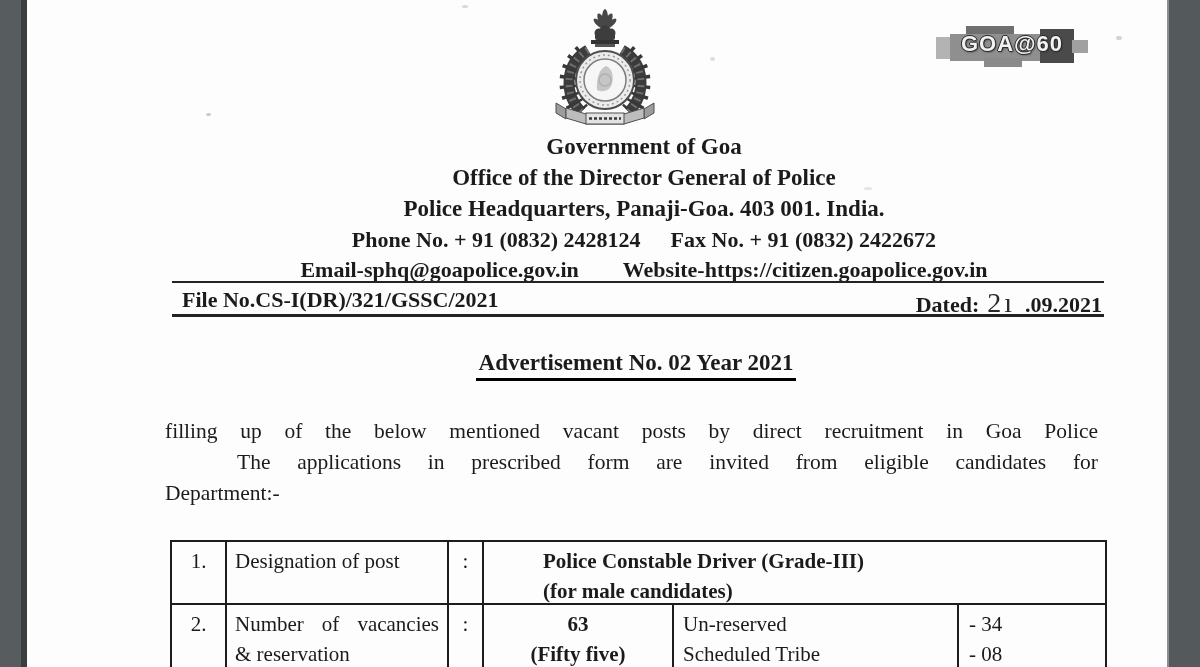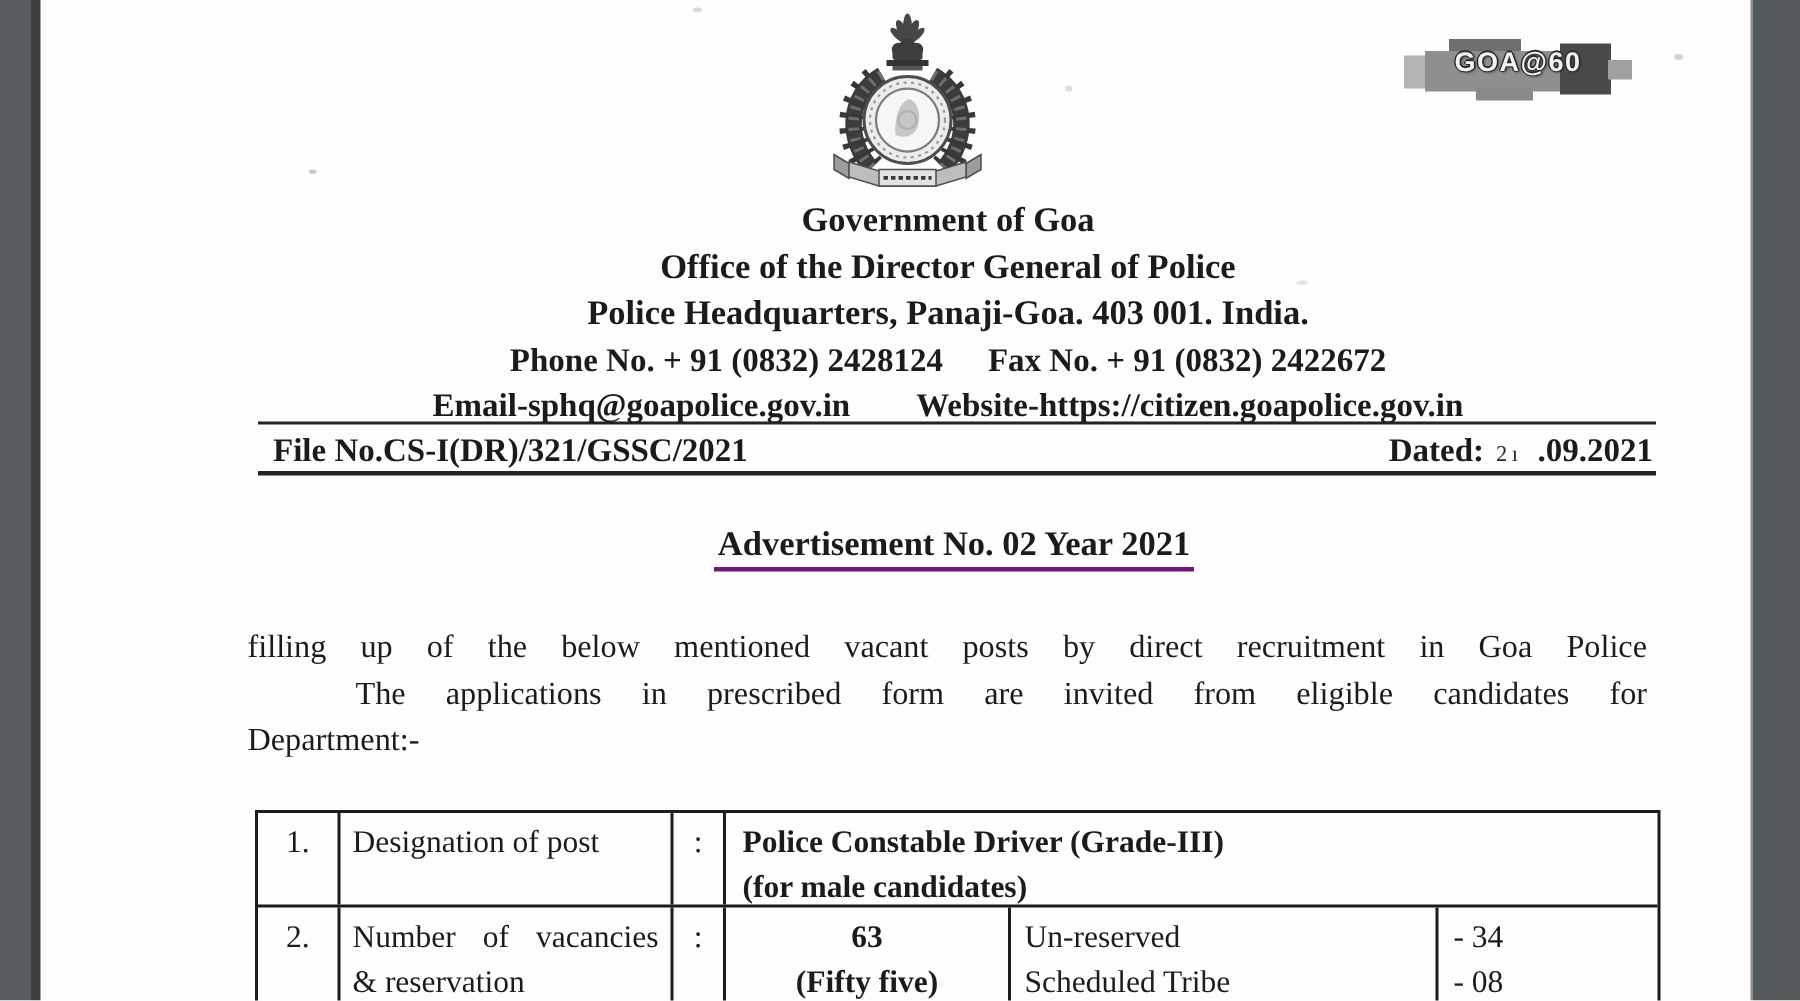--- a/index.html
+++ b/index.html
@@ -5,64 +5,64 @@
   html,body{margin:0;padding:0;}
   .canvas{
     position:relative;width:1200px;height:667px;overflow:hidden;
     background:#fdfdfe;color:#1b1b1b;
     font-family:"Liberation Serif","DejaVu Serif",serif;
   }
   .gutter{position:absolute;top:0;height:100%;}
   .gutter-left{left:0;width:27px;background:linear-gradient(90deg,#575c5f 0 21px,#3a3e40 21px 27px);}
   .gutter-right{right:0;width:33px;background:linear-gradient(90deg,#8a8e90 0 2px,#54595c 2px 100%);}
 
-  .center-line{position:absolute;left:162px;width:940px;text-align:center;font-weight:bold;white-space:nowrap;font-family:Liberation Serif, serif;}
+  .center-line{position:absolute;left:174px;width:940px;text-align:center;font-weight:bold;white-space:nowrap;font-family:Liberation Serif, serif;}
   .h23{font-size:23px;}
   .h22{font-size:22px;}
   .gap28{display:inline-block;width:30px;}
   .gap44{display:inline-block;width:44px;}
 
   .rule{position:absolute;left:172px;width:932px;background:#232323;}
   .rule-1{top:281px;height:2px;}
   .rule-2{top:314px;height:3px;}
 
   .fileline{position:absolute;left:172px;top:287px;width:932px;font-weight:bold;font-size:22px;}
   .file-no{position:absolute;left:10px;top:0;}
   .dated{position:absolute;right:2px;top:0;}
-  .dated-hand{font-weight:400;font-size:15px;letter-spacing:3px;margin:0 10px 0 8px;color:#2a2a2a;}
+  .dated-hand{font-weight:400;font-size:28px;letter-spacing:3px;margin:0 10px 0 8px;color:#2a2a2a;}
 
   .adv-title{position:absolute;left:166px;top:350px;width:940px;text-align:center;}
-  .adv-title span{display:inline-block;font-weight:bold;font-size:23px;border-bottom:3px solid #701a75;padding:0 3px 2px 3px;}
+  .adv-title span{display:inline-block;font-weight:bold;font-size:23px;border-bottom:3px solid #000000;padding:0 3px 2px 3px;}
 
   .intro{position:absolute;left:165px;top:416px;width:933px;font-size:21.5px;line-height:31px;}
   .intro .jline{text-align:justify;text-align-last:justify;}
   .intro .indent{text-indent:72px;}
 
   .vtable{position:absolute;left:170px;top:540px;width:937px;border:2.5px solid #1d1d1d;box-sizing:border-box;font-size:21px;background:#fdfdfe;}
   .trow{display:flex;box-sizing:border-box;}
   .trow-1{height:61px;}
   .trow-2{height:132px;border-top:2.5px solid #1d1d1d;}
   .tcell{box-sizing:border-box;border-right:2px solid #1d1d1d;padding-top:4px;line-height:30px;}
   .c-sno{width:55px;text-align:center;}
   .c-label{width:222px;padding-left:8px;padding-right:8px;}
   .c-colon{width:35px;text-align:center;}
-  .c-value{flex:1;border-right:none;padding-left:11px;font-weight:bold;}
+  .c-value{flex:1;border-right:none;padding-left:11px;font-weight:bold;margin-left:48px;}
   .c-valwrap{flex:1;display:flex;border-right:none;padding:0;}
   .c-count{width:190px;text-align:center;font-weight:bold;border-right:2px solid #1d1d1d;box-sizing:border-box;padding-top:4px;line-height:30px;}
   .c-cat{width:285px;border-right:2px solid #1d1d1d;box-sizing:border-box;padding:4px 8px 0 9px;line-height:30px;}
   .c-num{flex:1;padding:4px 6px 0 10px;line-height:30px;}
   .jlast{text-align:justify;text-align-last:justify;}
 
   .emblem{position:absolute;left:548px;top:6px;}
   .goa60{position:absolute;left:936px;top:24px;width:152px;height:46px;}
   .goa60 .blk{position:absolute;}
   .goa60 .txt{
     position:absolute;left:12px;top:7px;width:128px;text-align:center;
     font-family:"Liberation Sans","DejaVu Sans",sans-serif;
-    font-weight:bold;font-size:18px;letter-spacing:1px;color:#f2f2f2;
+    font-weight:bold;font-size:22px;letter-spacing:1px;color:#f2f2f2;
     text-shadow:-1px 0 0 #2c2c2c,1px 0 0 #2c2c2c,0 -1px 0 #2c2c2c,0 1px 0 #2c2c2c,1px 1px 2px #2c2c2c;
   }
   .speck{position:absolute;border-radius:50%;}
 </style>
 </head>
 <body>
 
 <div class="canvas">
 
   <div class="gutter gutter-left"></div>

